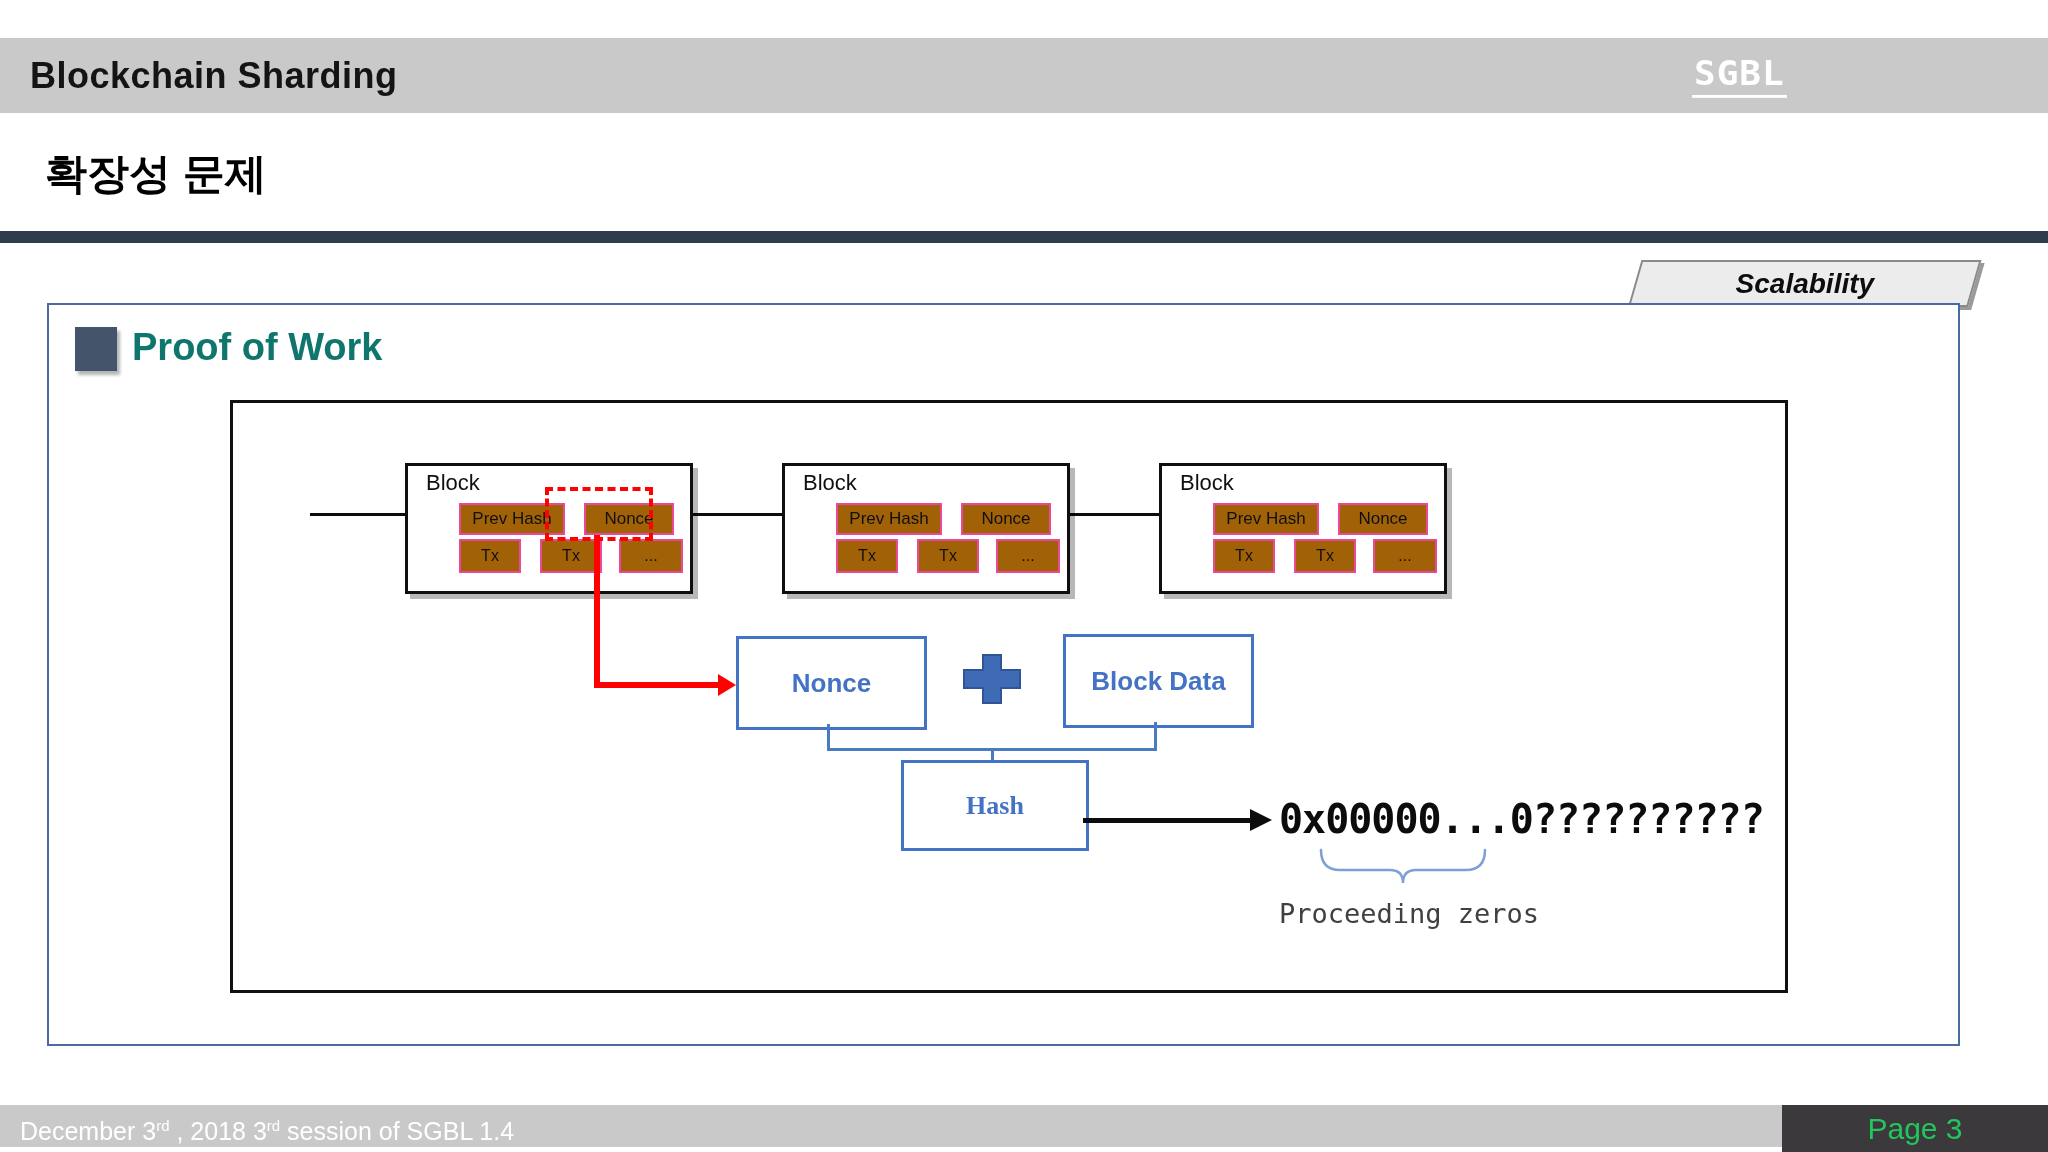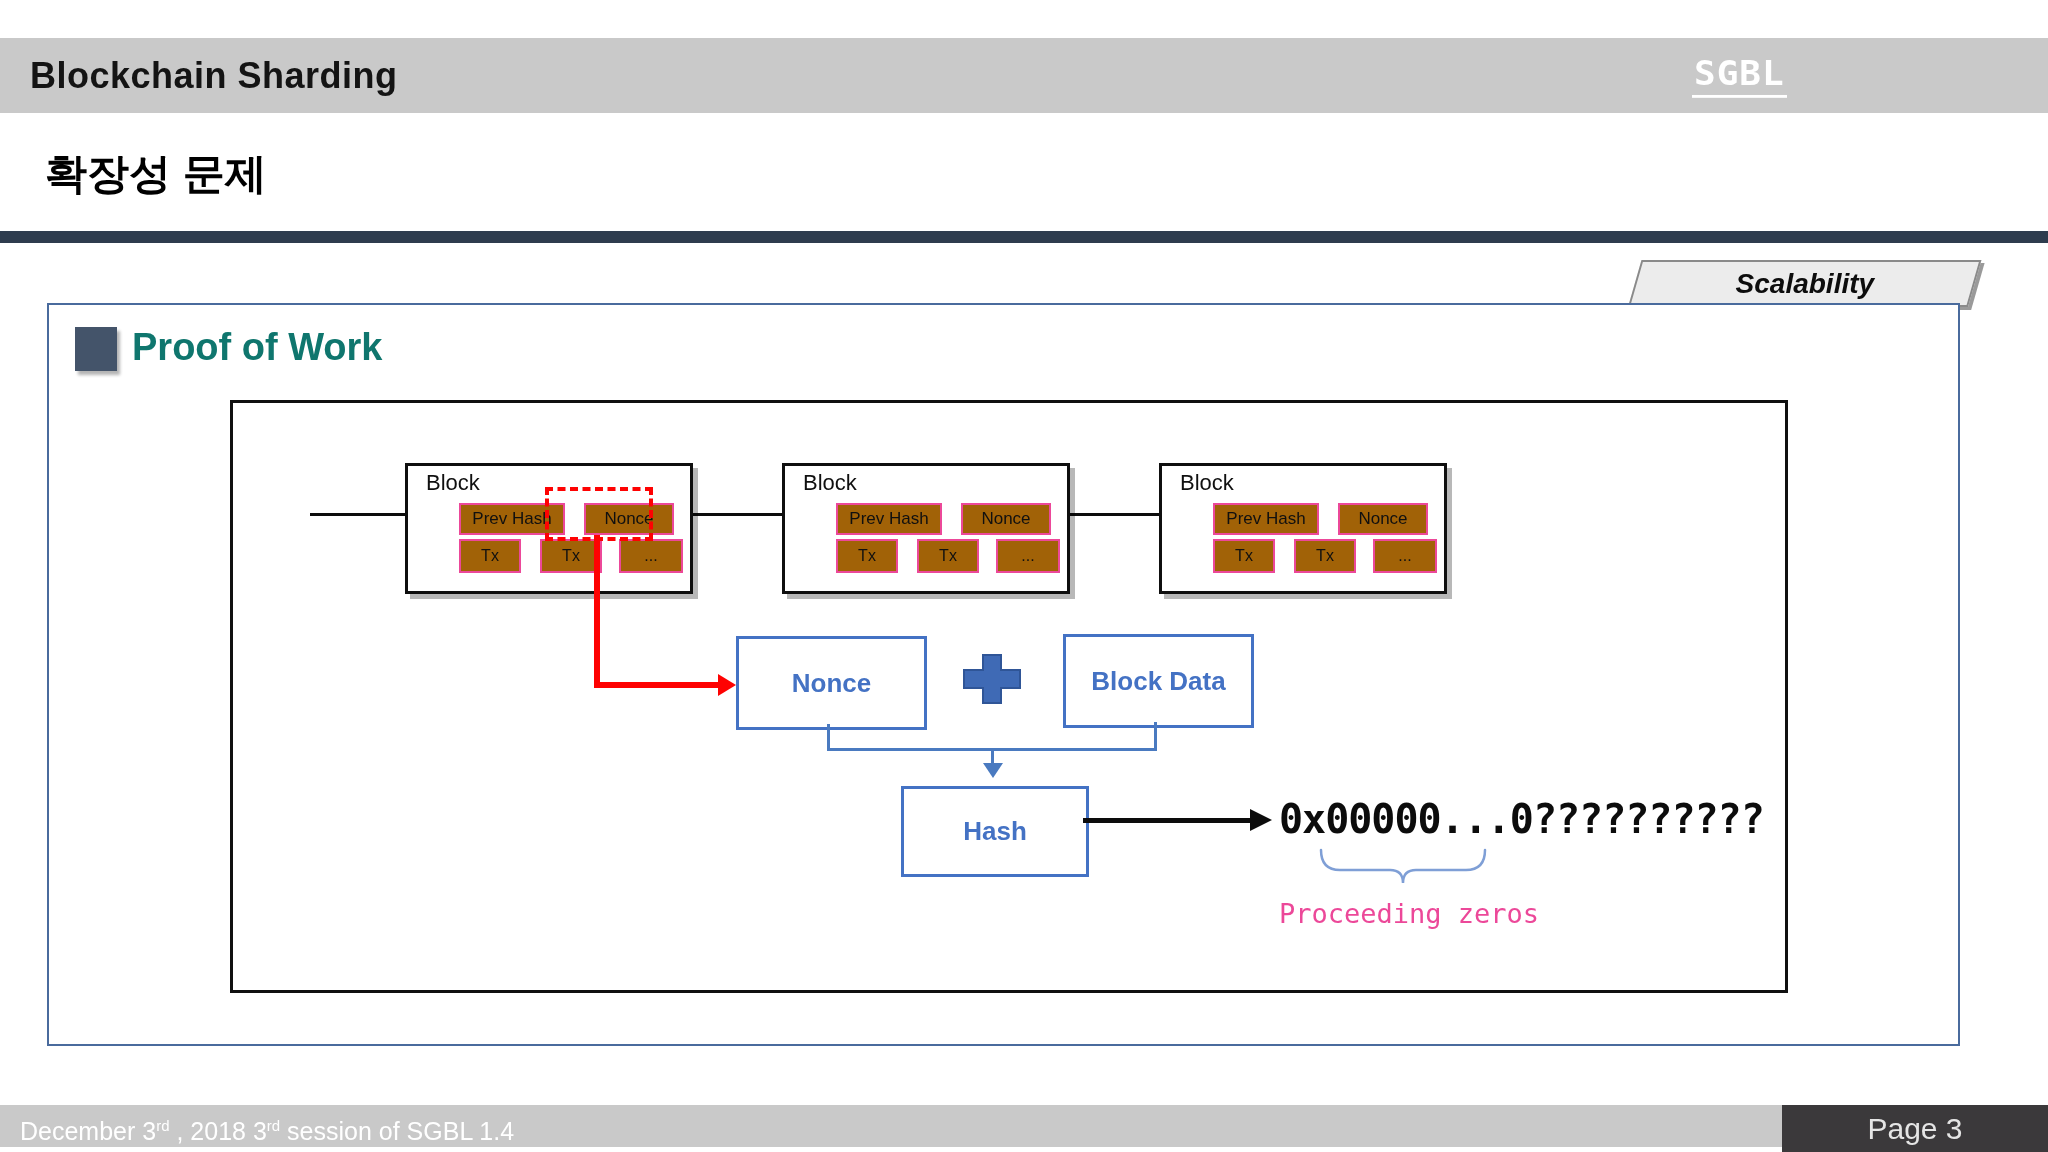--- a/index.html
+++ b/index.html
@@ -58,45 +58,45 @@
   
   .red-v{left:594px;top:535px;width:6px;height:150px;background:#fe0202;}
   .red-h{left:594px;top:682px;width:124px;height:6px;background:#fe0202;}
   .red-head{left:718px;top:674px;width:0;height:0;border-top:11px solid transparent;border-bottom:11px solid transparent;border-left:18px solid #fe0202;}
 
   
   .flow-box{border:3px solid #4472c4;background:#fff;display:flex;align-items:center;justify-content:center;
             color:#4472c4;font-weight:bold;font-size:26px;}
   .nonce-box{left:736px;top:636px;width:185px;height:88px;}
   .blockdata-box{left:1063px;top:634px;width:185px;height:88px;}
-  .hash-box{left:901px;top:786px;width:182px;height:85px;}
+  .hash-box{left:901px;top:760px;width:182px;height:85px;font-family:Liberation Serif, serif;}
   .plus-wrap{left:962px;top:653px;width:60px;height:52px;}
 
   
   .bline{background:#4a7ac0;}
   .con-nonce{left:827px;top:724px;width:3px;height:27px;}
   .con-bd{left:1154px;top:722px;width:3px;height:29px;}
   .con-h{left:827px;top:748px;width:330px;height:3px;}
   .con-stem{left:991px;top:751px;width:3px;height:12px;}
   .con-head{left:983px;top:763px;width:0;height:0;border-left:10px solid transparent;border-right:10px solid transparent;border-top:15px solid #4a7ac0;}
 
   
   .out-line{left:1083px;top:818px;width:168px;height:5px;background:#0c0c0c;}
   .out-head{left:1250px;top:809px;width:0;height:0;border-top:11px solid transparent;border-bottom:11px solid transparent;border-left:22px solid #0c0c0c;}
   .result-text{left:1279px;top:796px;font-family:"DejaVu Sans Mono","Liberation Mono",monospace;
                font-size:40px;font-weight:bold;color:#0c0c0c;letter-spacing:-1px;white-space:nowrap;}
   .brace{left:1318px;top:846px;}
-  .caption{left:1279px;top:898px;font-family:"DejaVu Sans Mono","Liberation Mono",monospace;font-size:27px;color:#ec4899;}
+  .caption{left:1279px;top:898px;font-family:"DejaVu Sans Mono","Liberation Mono",monospace;font-size:27px;color:#404040;}
 
   
   .footer-bar{left:0;top:1105px;width:2048px;height:42px;background:#c9c9c9;}
   .footer-date{left:20px;top:1105px;height:42px;line-height:42px;color:#ffffff;font-size:25px;}
   .footer-date sup{font-size:15px;}
   .page-box{left:1782px;top:1105px;width:266px;height:47px;background:#3b393b;display:flex;align-items:center;justify-content:center;
-            color:#e5e5e5;font-size:30px;}
+            color:#22c55e;font-size:30px;}
 </style>
 </head>
 <body>
 
 <div class="abs top-bar"></div>
 <div class="abs header-title">Blockchain Sharding</div>
 <div class="abs logo">SGBL</div>
 
 <div class="abs subtitle">확장성 문제</div>
 <div class="abs divider"></div>

